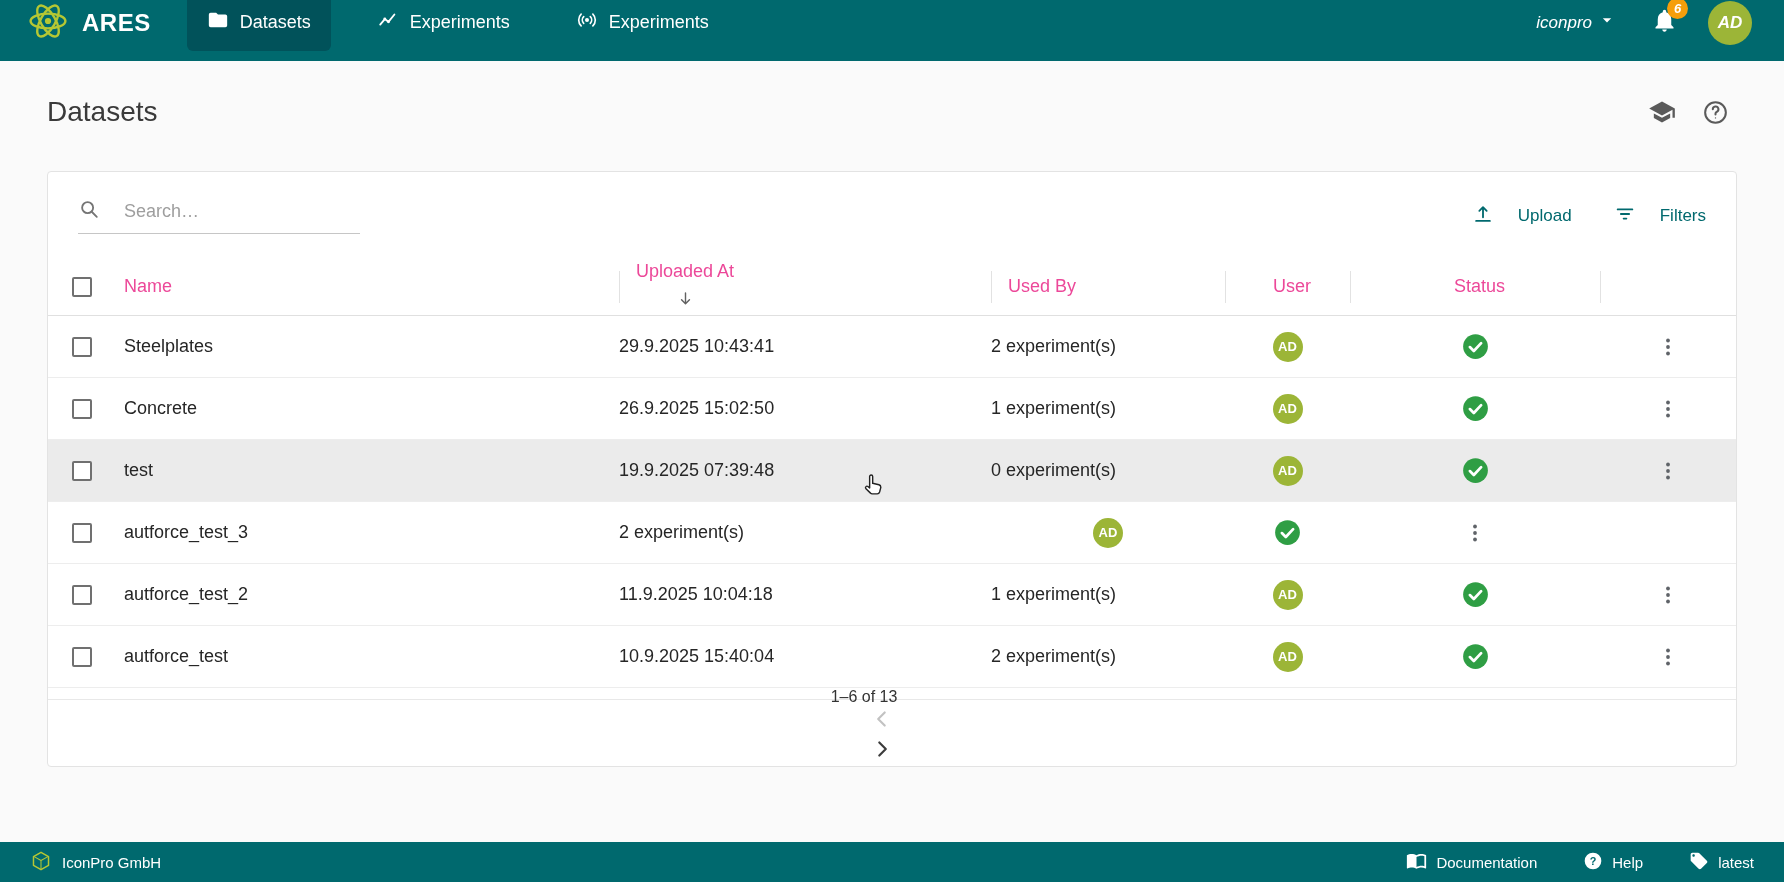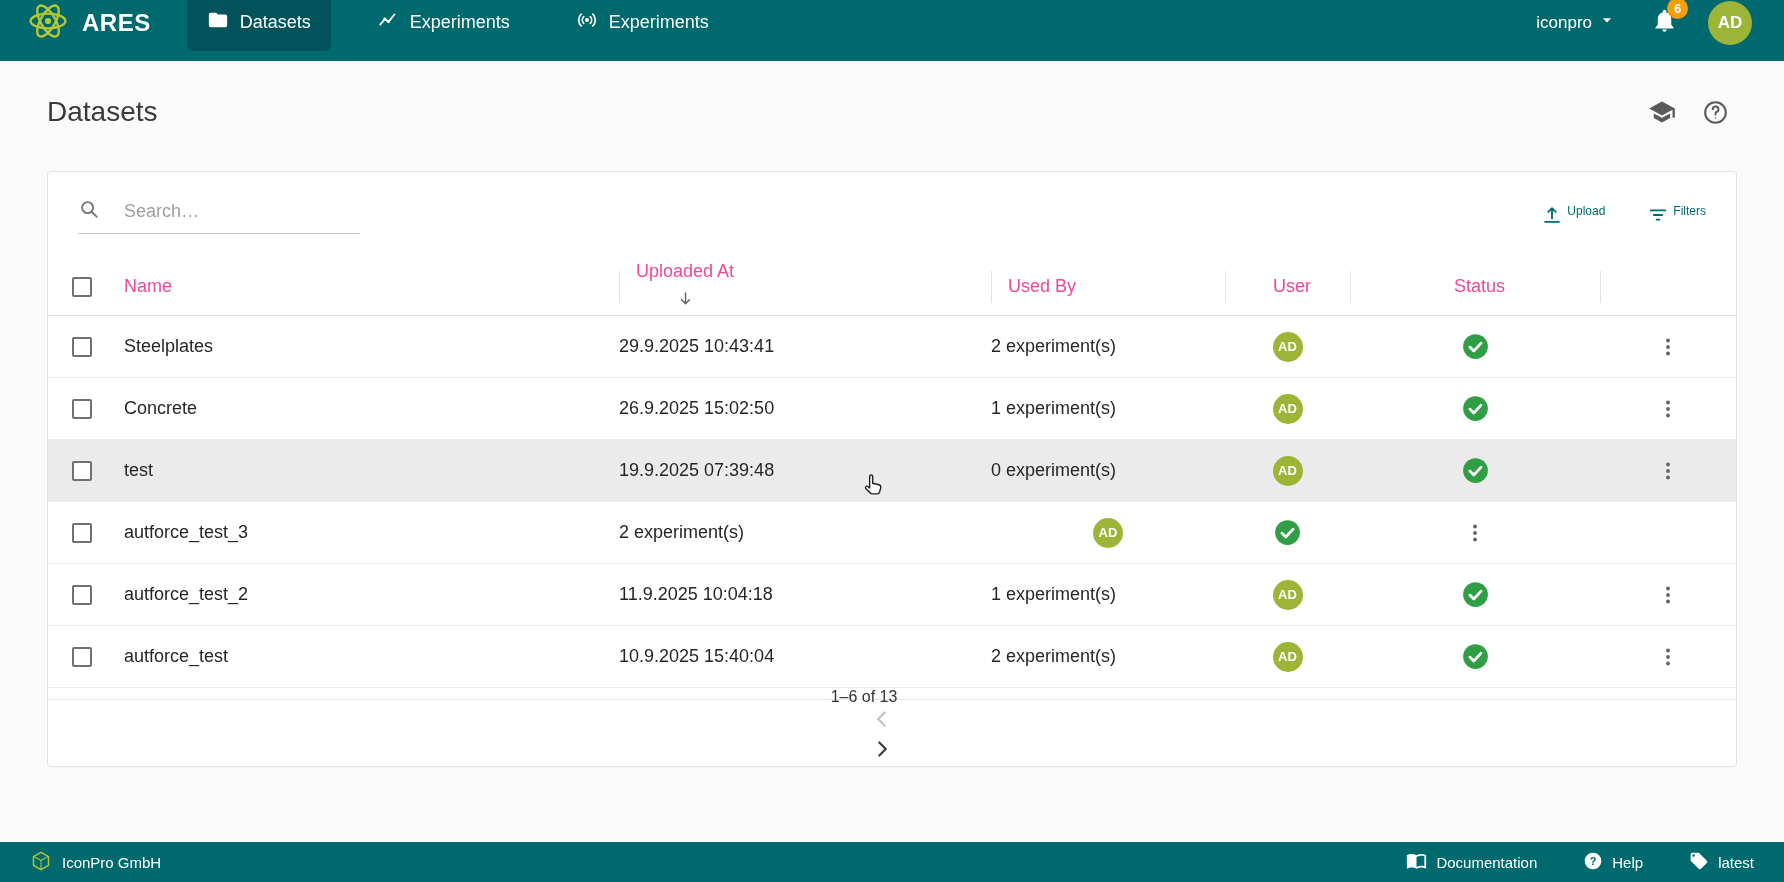--- a/index.html
+++ b/index.html
@@ -27,21 +27,21 @@
   }
   .brand { display: flex; align-items: center; gap: 12px; margin-right: 36px; }
   .brand-name { color: #fff; font-size: 24px; font-weight: 700; letter-spacing: .5px; }
   .nav { display: flex; align-items: center; gap: 26px; }
   .nav-item {
     display: flex; align-items: center; gap: 11px;
     color: #fff; font-size: 18px; font-weight: 500;
     padding: 15px 20px; border-radius: 6px; cursor: pointer; white-space: nowrap;
   }
   .nav-item.active { background: var(--teal-active); }
-  .topbar-right { margin-left: auto; display: flex; align-items: center; }
+  .topbar-right { margin-left: auto; display: flex; align-items: center; font-style: italic; }
   .org { display: flex; align-items: center; gap: 5px; color: #fff; font-size: 17px; cursor: pointer; }
   .bell-wrap { position: relative; margin: 0 30px 0 34px; cursor: pointer; }
   .badge {
     position: absolute; top: -9px; right: -10px;
     min-width: 21px; height: 21px; border-radius: 50%;
     background: var(--badge-orange); color: #fff;
     font-size: 13px; font-weight: 700;
     display: flex; align-items: center; justify-content: center;
   }
   .avatar {
@@ -61,21 +61,21 @@
   .card {
     margin-top: 38px; background: #fff;
     border: 1px solid #e3e3e3; border-radius: 4px;
     overflow: hidden;
   }
   .toolbar { display: flex; align-items: center; padding: 26px 30px 24px 30px; }
   .search { display: flex; align-items: center; gap: 24px; border-bottom: 1px solid #c6c6c6; padding-bottom: 9px; width: 282px; }
   .search input { border: none; outline: none; font-size: 18px; color: #333; width: 100%; background: transparent; font-family: "Liberation Sans", sans-serif; }
   .search input::placeholder { color: #9e9e9e; }
   .toolbar-actions { margin-left: auto; display: flex; align-items: center; gap: 42px; }
-  .tbtn { display: flex; gap: 4px; color: var(--teal); font-size: 12px; font-weight: 500; cursor: pointer; }
+  .tbtn { display: flex; align-items: center; gap: 24px; color: var(--teal); font-size: 17px; font-weight: 500; cursor: pointer; }
 
   
   .thead, .trow {
     display: grid;
     grid-template-columns: 76px 495px 372px 234px 125px 250px 1fr;
     align-items: center;
   }
   .thead { height: 58px; border-bottom: 1px solid #e0e0e0; font-size: 18px; font-weight: 500; color: #ec4899; }
   .th { display: flex; align-items: center; height: 32px; padding-right: 8px; }
   .th.sep { border-left: 1px solid #e2e2e2; padding-left: 16px; }

